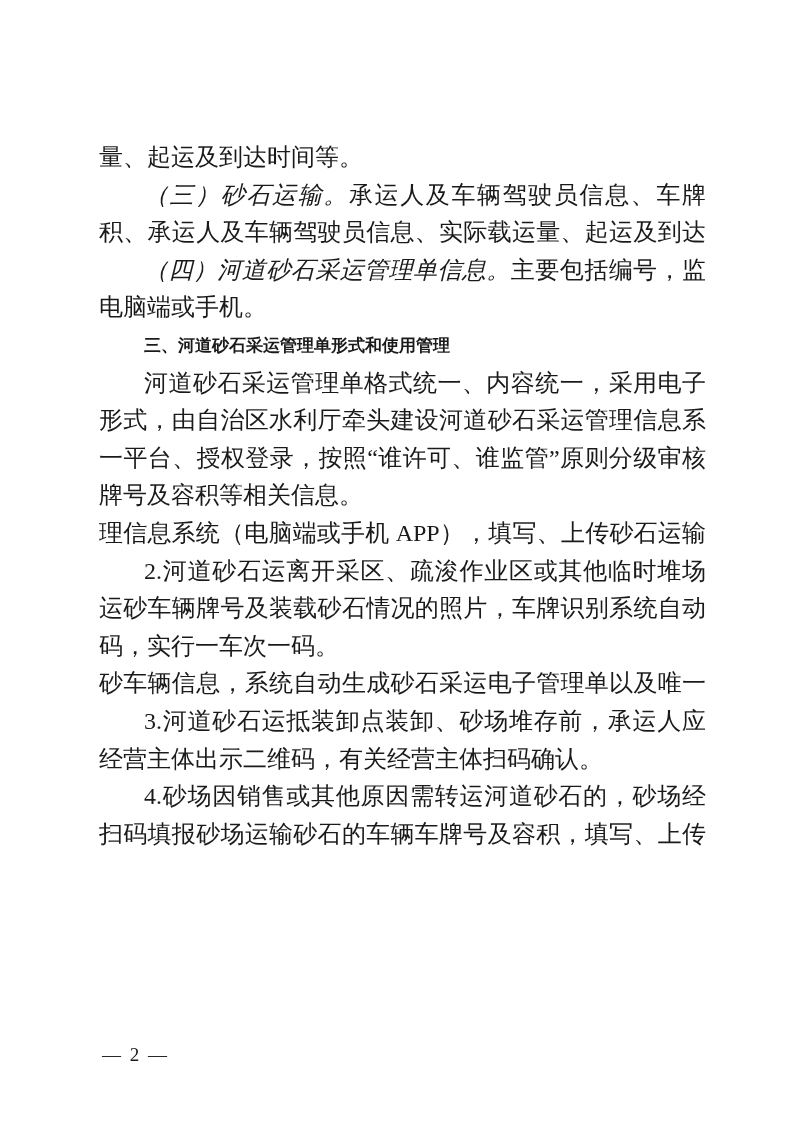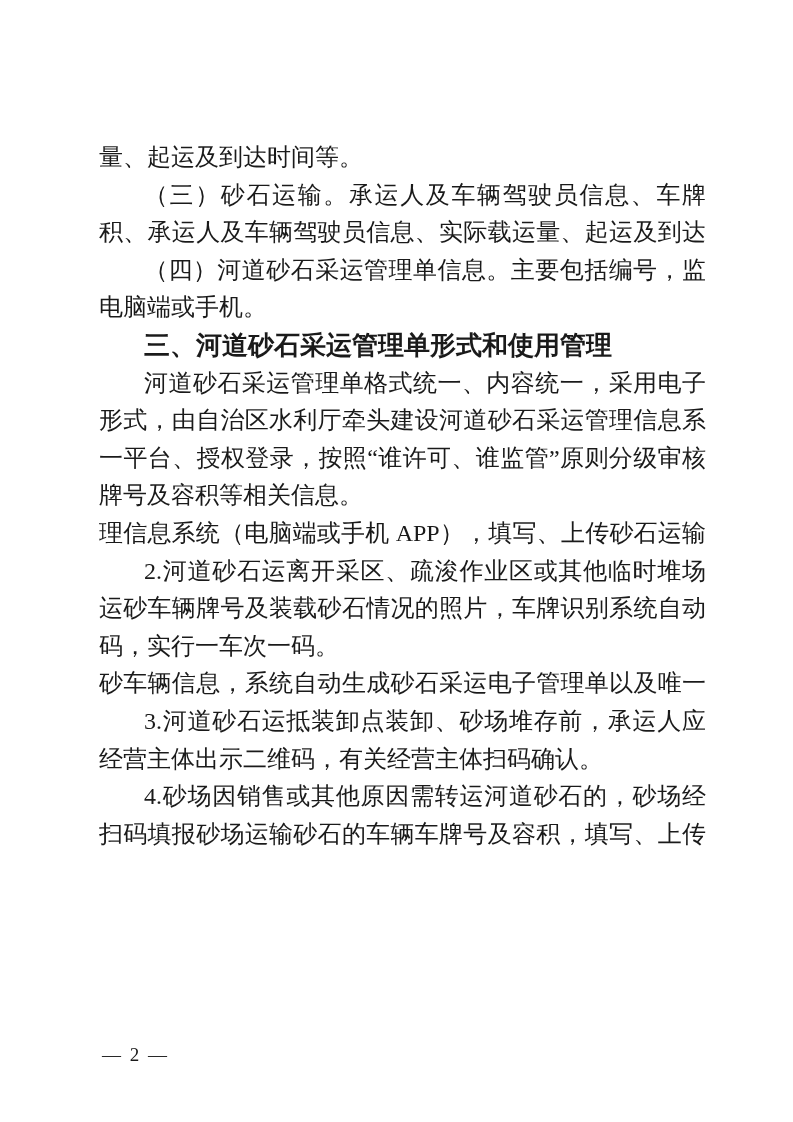--- a/index.html
+++ b/index.html
@@ -23,25 +23,25 @@
     line-height: 37.6px;
     height: 37.6px;
     text-align: justify;
     overflow: hidden;
   }
   .line.jl { text-align-last: justify; }
   .line.indent { text-indent: 45px; }
   .line.heading-line {
     font-family: "Liberation Sans", sans-serif;
     font-weight: 700;
-    font-size: 26px;
+    font-size: 17px;
     text-align: left;
   }
   .seg-body { font-style: normal; }
-  .seg-kaiti { }
+  .seg-kaiti { font-style: italic; }
   .seg-heading { font-style: normal; }
   #page-footer {
     position: absolute;
     left: 102px;
     top: 1041px;
     font-size: 19px;
     line-height: 28px;
     letter-spacing: 2px;
     font-family: "Liberation Serif", serif;
   }

